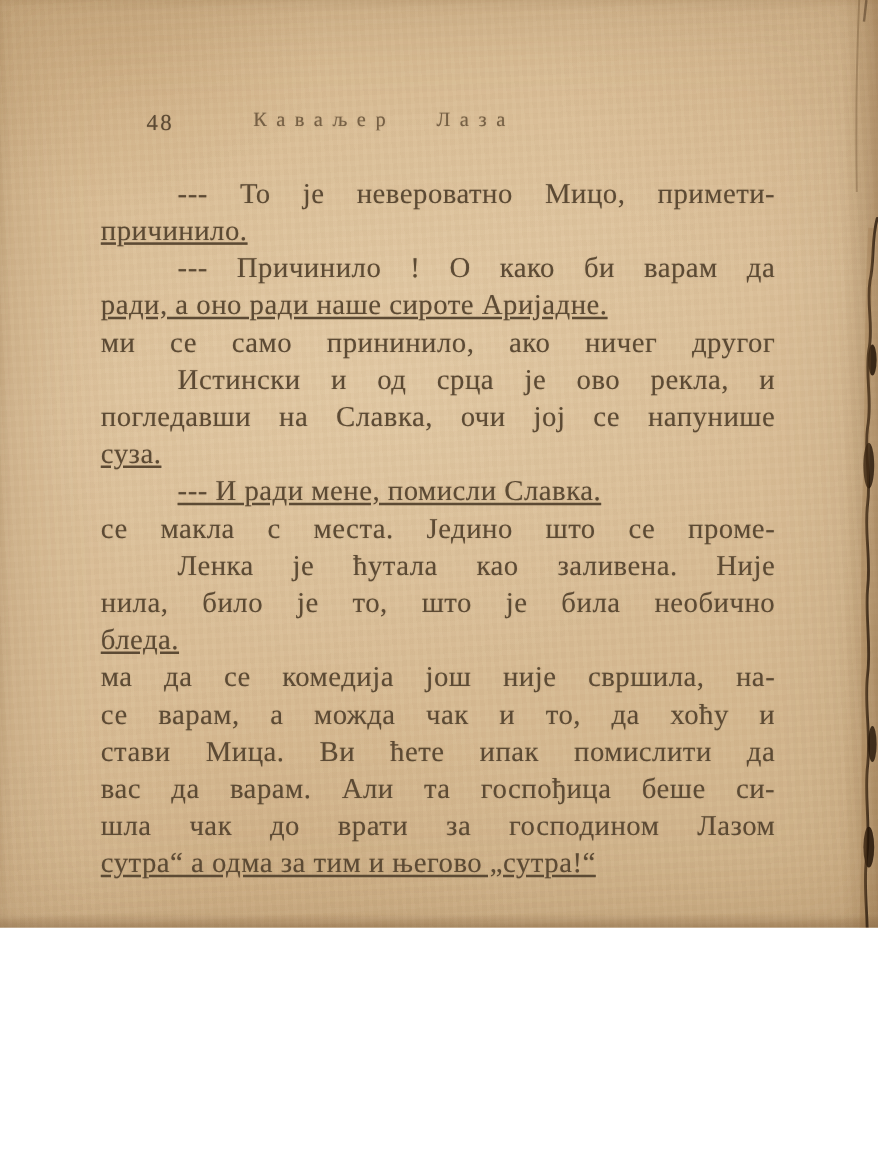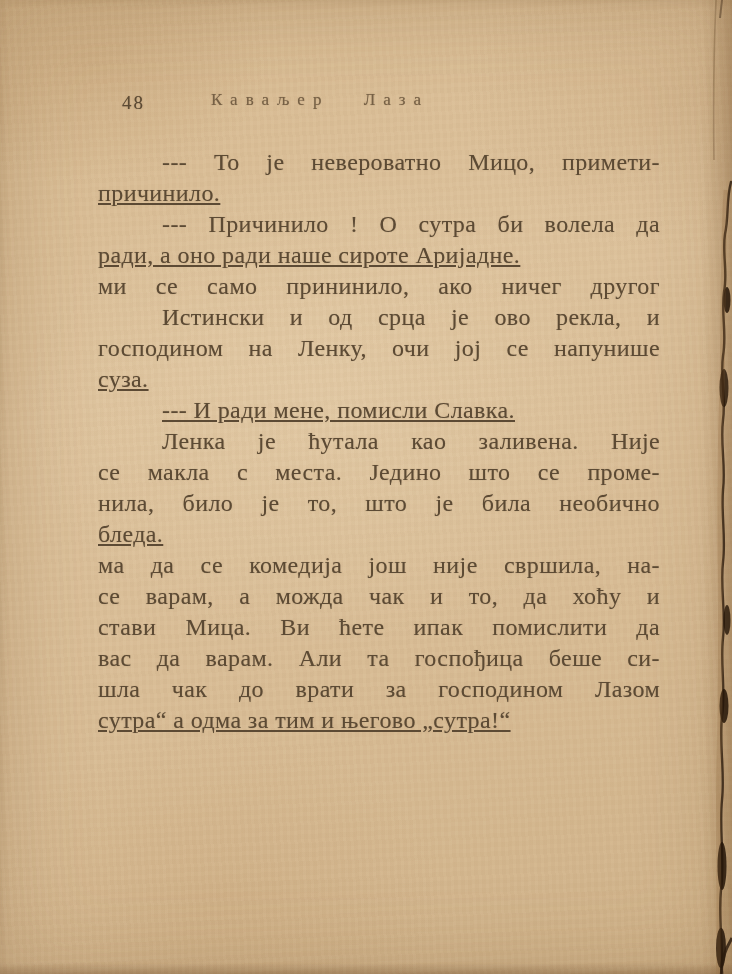--- a/index.html
+++ b/index.html
@@ -7,21 +7,21 @@
     --ink: #5c4a34;
     --header-ink: #766045;
     --edge-dark: #241508;
   }
   * { margin: 0; padding: 0; box-sizing: border-box; }
   html, body { width: 732px; height: 974px; }
   body { font-family: "Liberation Serif", "DejaVu Serif", serif; }
 
   .page {
     position: relative;
-    width: 732px; height: 974px;
+    width: 732px; height: 773px;
     overflow: hidden;
     background:
       radial-gradient(ellipse 260px 180px at 12% 6%, rgba(182,146,102,0.30), transparent 70%),
       radial-gradient(ellipse 300px 220px at 92% 10%, rgba(182,146,102,0.22), transparent 70%),
       radial-gradient(ellipse 420px 320px at 45% 42%, rgba(255,242,214,0.16), transparent 75%),
       radial-gradient(ellipse 300px 220px at 30% 92%, rgba(190,152,106,0.20), transparent 75%),
       linear-gradient(160deg, #d6b990 0%, #ddc29c 35%, #d8bc95 65%, #cfb289 100%);
     box-shadow:
       inset 0 0 90px rgba(118,84,44,0.28),
       inset 0 0 10px rgba(118,84,44,0.18);
@@ -55,21 +55,20 @@
   }
 
   .textblock {
     position: absolute;
     left: 84px; top: 147px; width: 562px;
     color: var(--ink);
     font-size: 24px;
     line-height: 31px;
     letter-spacing: 0.4px;
     text-shadow: 0 0 1px rgba(92,74,52,0.4);
-    margin-left: 14px;
   }
   .line {
     text-align: justify;
     text-align-last: justify;
     height: 31px;
     overflow: visible;
   }
   .line.indent { padding-left: 64px; }
   .line.last { text-align-last: left; text-decoration: underline; }
 
@@ -94,35 +93,35 @@
     <span class="pagenum">48</span>
     <span class="running-title">Каваљер Лаза</span>
   </div>
 
   <div class="textblock">
       <div class="paragraph">
         <div class="line indent">--- То је невероватно Мицо, примети-</div>
         <div class="line last">причинило.</div>
       </div>
       <div class="paragraph">
-        <div class="line indent">--- Причинило ! О сутра би волела да</div>
+        <div class="line indent">--- Причинило ! О како би варам да</div>
         <div class="line last">ради, а оно ради наше сироте Аријадне.</div>
         <div class="line">ми се само прининило, ако ничег другог</div>
       </div>
       <div class="paragraph">
         <div class="line indent">Истински и од срца је ово рекла, и</div>
-        <div class="line">господином на Ленку, очи јој се напунише</div>
+        <div class="line">погледавши на Славка, очи јој се напунише</div>
         <div class="line last">суза.</div>
       </div>
       <div class="paragraph">
         <div class="line indent last">--- И ради мене, помисли Славка.</div>
       </div>
       <div class="paragraph">
+        <div class="line">се макла с места. Једино што се проме-</div>
         <div class="line indent">Ленка је ћутала као заливена. Није</div>
-        <div class="line">се макла с места. Једино што се проме-</div>
         <div class="line">нила, било је то, што је била необично</div>
         <div class="line last">бледа.</div>
       </div>
       <div class="paragraph">
         <div class="line">ма да се комедија још није свршила, на-</div>
         <div class="line">се варам, а можда чак и то, да хоћу и</div>
         <div class="line">стави Мица. Ви ћете ипак помислити да</div>
         <div class="line">вас да варам. Али та госпођица беше си-</div>
         <div class="line">шла чак до врати за господином Лазом</div>
         <div class="line last">сутра“ а одма за тим и његово „сутра!“</div>

